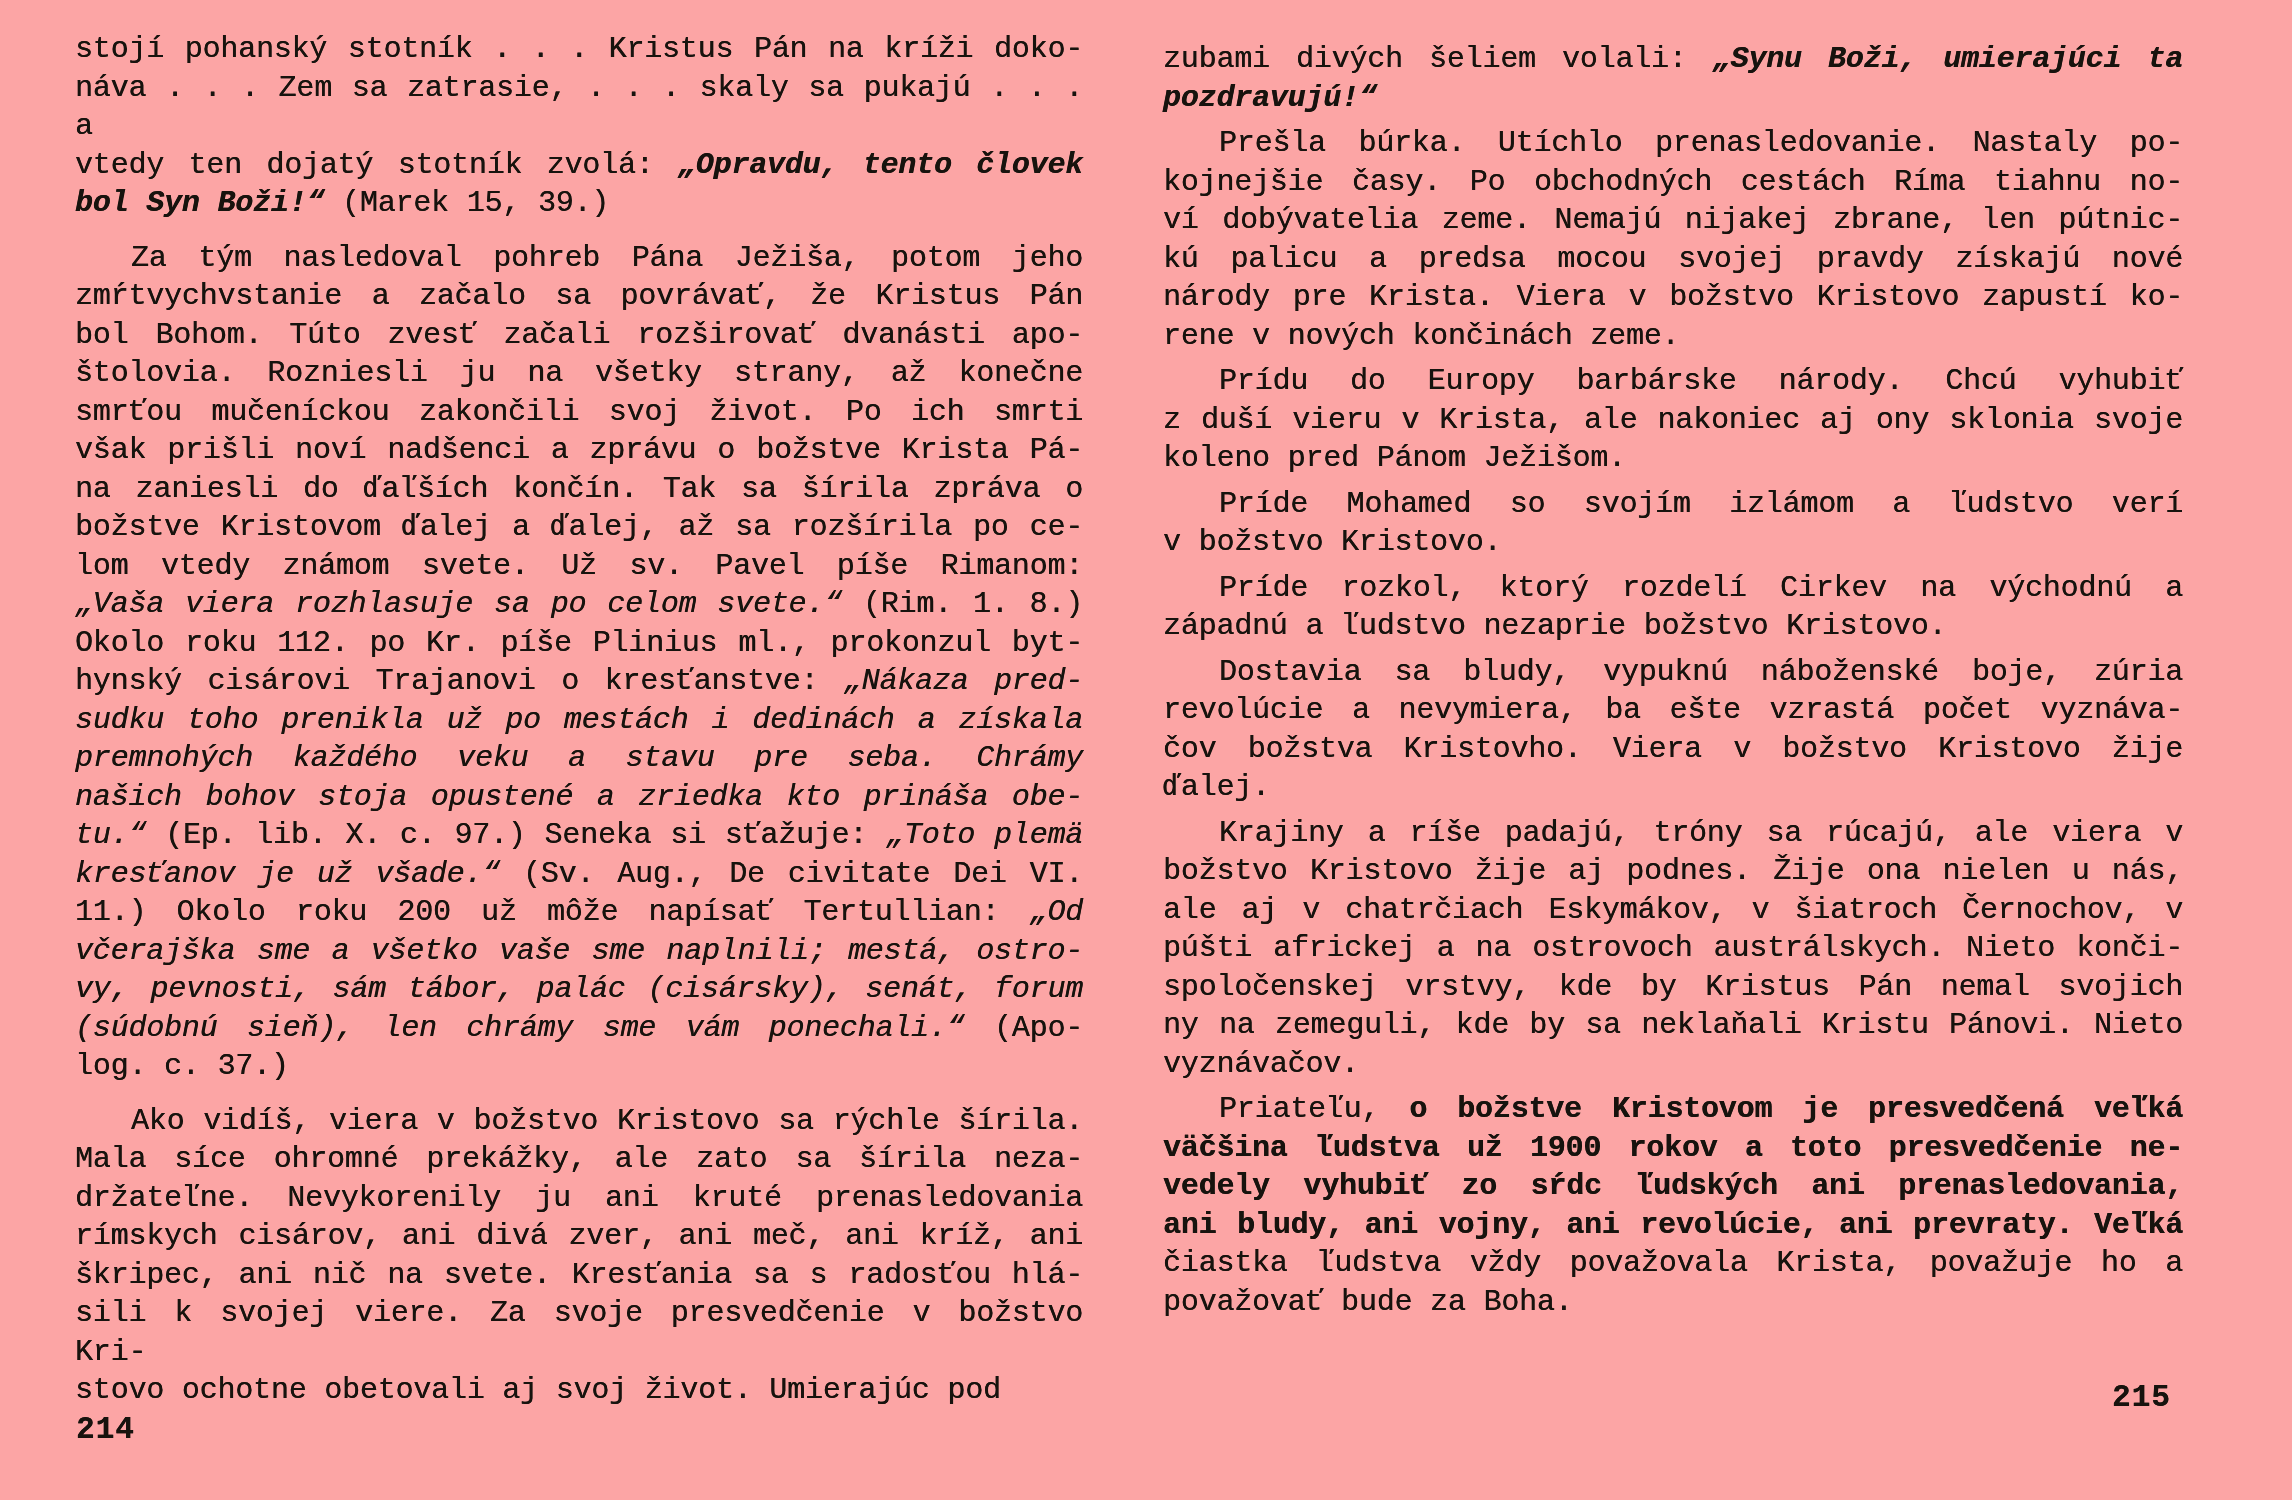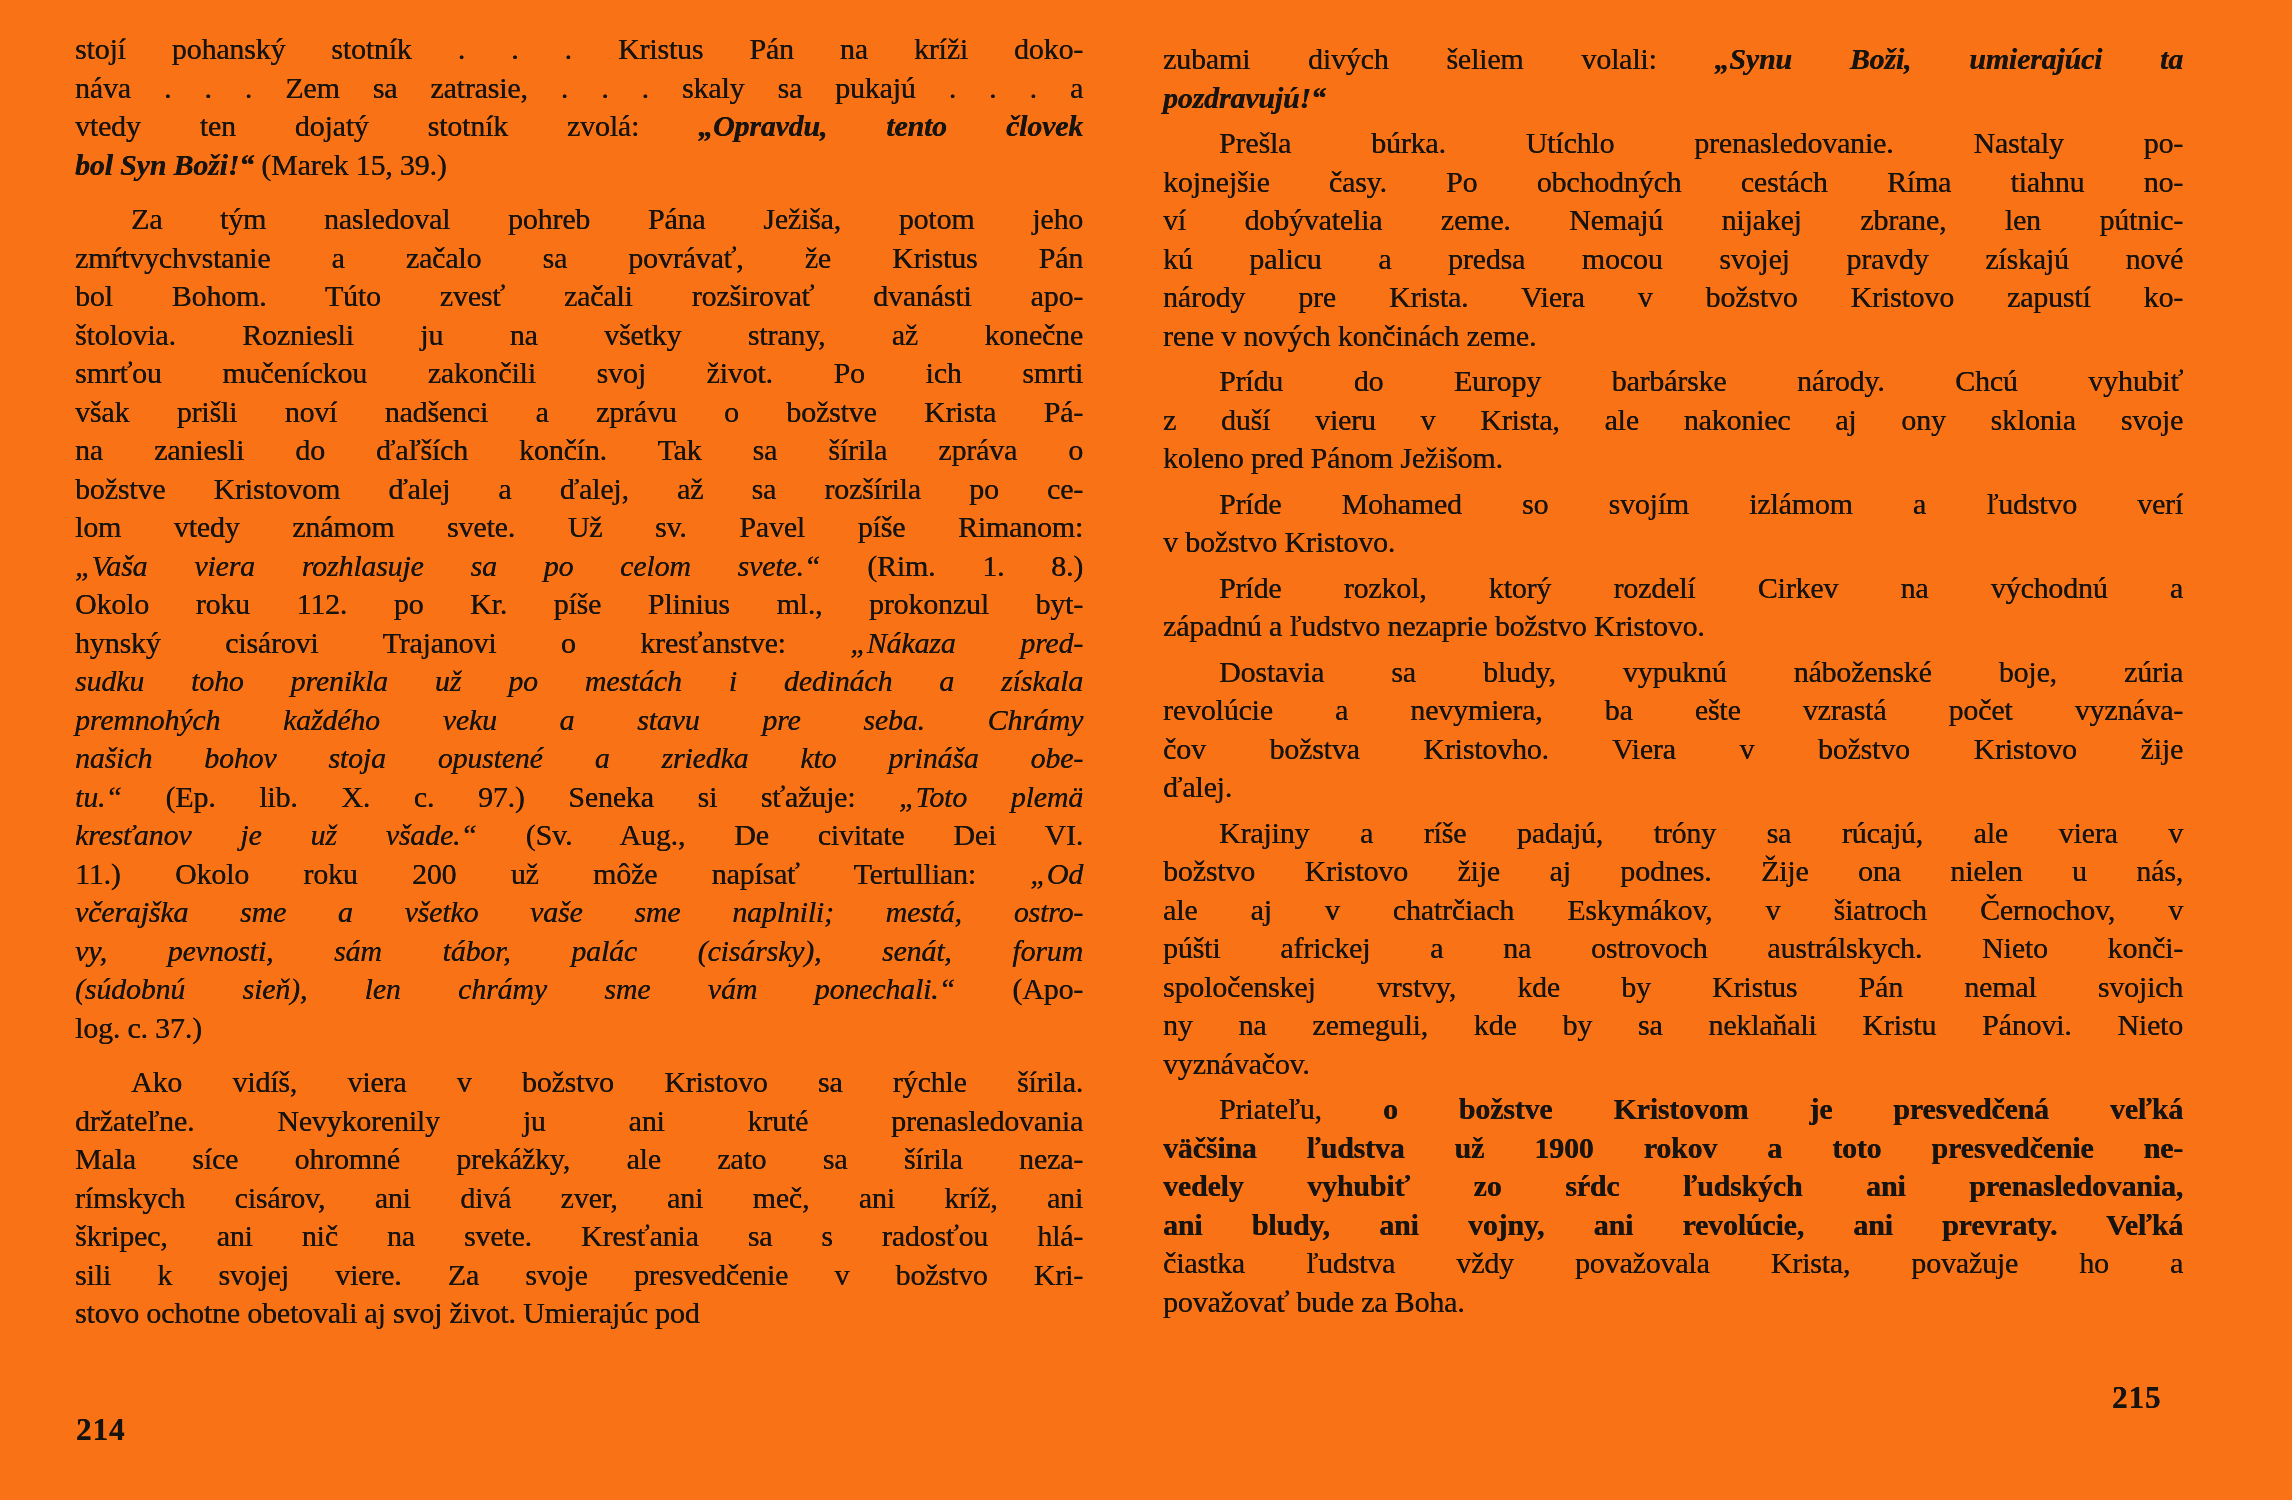--- a/index.html
+++ b/index.html
@@ -5,23 +5,23 @@
 <style>
   html, body {
     margin: 0;
     padding: 0;
     background: #e8e8e4;
   }
   .sheet {
     position: relative;
     width: 2292px;
     height: 1500px;
-    background: #f97316;
+    background: #fca5a5;
     overflow: hidden;
-    font-family: Liberation Serif, serif;
+    font-family: Liberation Mono, monospace;
     color: #17130e;
   }
   .col {
     position: absolute;
     font-size: 30px;
     line-height: 38.5px;
     letter-spacing: -0.2px;
     text-shadow: 0.3px 0 0 currentColor;
   }
   .col-left  { left: 75px;  top: 30px; width: 1008px; }
@@ -84,22 +84,22 @@
         <div class="line"><span class="s-i">tu.“</span><span class="s-r"> (Ep. lib. X. c. 97.) Seneka si sťažuje: </span><span class="s-i">„Toto plemä</span></div>
         <div class="line"><span class="s-i">kresťanov je už všade.“</span><span class="s-r"> (Sv. Aug., De civitate Dei VI.</span></div>
         <div class="line"><span class="s-r">11.) Okolo roku 200 už môže napísať Tertullian: </span><span class="s-i">„Od</span></div>
         <div class="line"><span class="s-i">včerajška sme a všetko vaše sme naplnili; mestá, ostro-</span></div>
         <div class="line"><span class="s-i">vy, pevnosti, sám tábor, palác (cisársky), senát, forum</span></div>
         <div class="line"><span class="s-i">(súdobnú sieň), len chrámy sme vám ponechali.“</span><span class="s-r"> (Apo-</span></div>
         <div class="line"><span class="s-r">log. c. 37.)</span></div>
       </div>
       <div class="para indent">
         <div class="line"><span class="s-r">Ako vidíš, viera v božstvo Kristovo sa rýchle šírila.</span></div>
+        <div class="line"><span class="s-r">Mala síce ohromné prekážky, ale zato sa šírila neza-</span></div>
         <div class="line"><span class="s-r">držateľne. Nevykorenily ju ani kruté prenasledovania</span></div>
-        <div class="line"><span class="s-r">Mala síce ohromné prekážky, ale zato sa šírila neza-</span></div>
         <div class="line"><span class="s-r">rímskych cisárov, ani divá zver, ani meč, ani kríž, ani</span></div>
         <div class="line"><span class="s-r">škripec, ani nič na svete. Kresťania sa s radosťou hlá-</span></div>
         <div class="line"><span class="s-r">sili k svojej viere. Za svoje presvedčenie v božstvo Kri-</span></div>
         <div class="line"><span class="s-r">stovo ochotne obetovali aj svoj život. Umierajúc pod</span></div>
       </div>
     </div>
   <div class="col col-right">
       <div class="para">
         <div class="line"><span class="s-r">zubami divých šeliem volali: </span><span class="s-bi">„Synu Boži, umierajúci ta</span></div>
         <div class="line"><span class="s-bi">pozdravujú!“</span></div>

